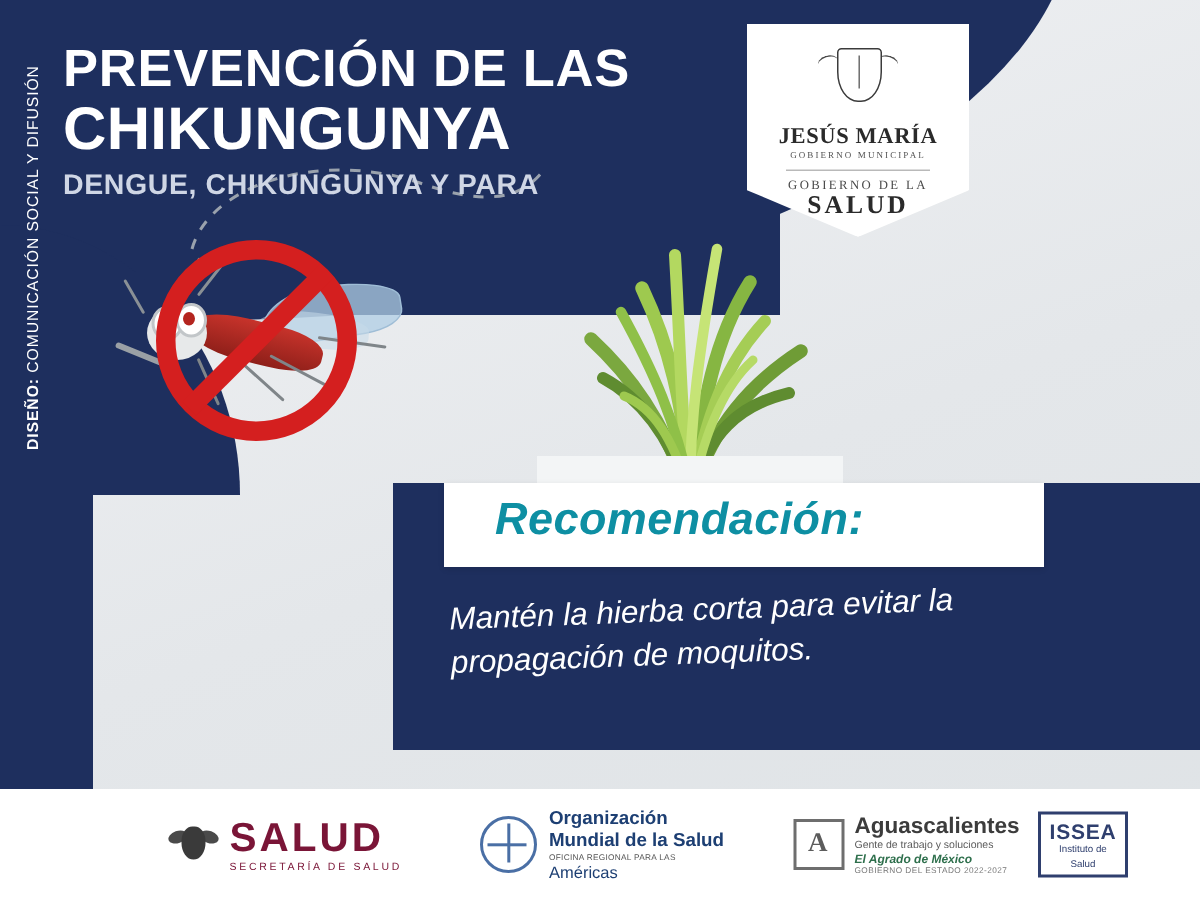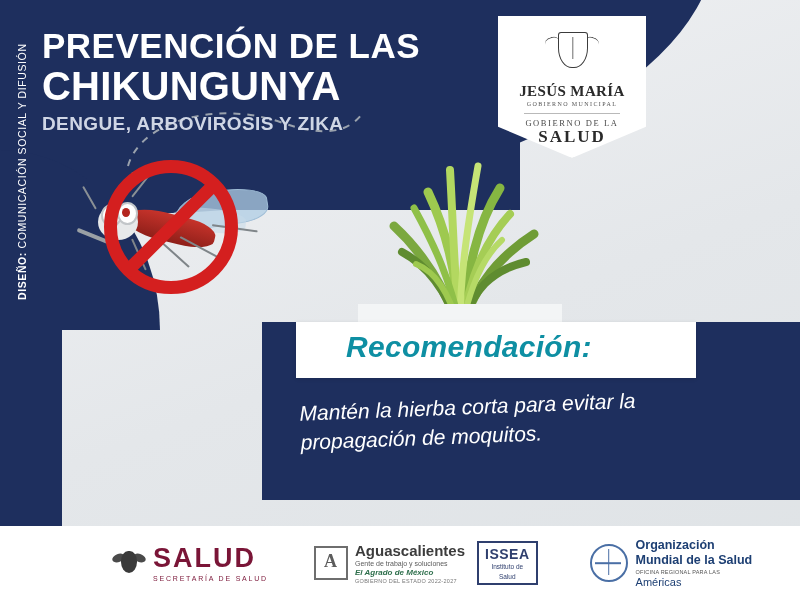--- a/index.html
+++ b/index.html
@@ -337,21 +337,21 @@
     left: 296px;
     top: 322px;
     width: 400px;
     height: 56px;
     background: #ffffff;
     z-index: 8;
     box-shadow: 0 1px 4px rgba(0,0,0,0.12);
   }
   .rec-banner-text {
     position: absolute;
-    left: 50px;
+    left: 34px;
     top: 8px;
     font-size: 30px;
     font-weight: bold;
     font-style: italic;
     color: #0e8fa3;
     letter-spacing: 0.3px;
   }
   .rec-body {
     position: absolute;
     left: 300px;
@@ -559,21 +559,21 @@
   <div class="navy-top-extra"></div>
   <div class="navy-left-curve"></div>
   <div class="navy-left"></div>
   <div class="navy-rec-box"></div>
 
   <div class="title-block">
     <div class="title-line1">
       <span class="strong">PREVENCIÓN</span><span class="light"> DE LAS</span>
     </div>
     <div class="title-line2">CHIKUNGUNYA</div>
-    <div class="title-line3">DENGUE, ARBOVIROSIS Y ZIKA</div>
+    <div class="title-line3">DENGUE, CHIKUNGUNYA Y PARA</div>
   </div>
 
   <div class="logo-card">
     <div class="logo-crest">
       <div class="wing-l"></div>
       <div class="wing-r"></div>
       <div class="shield"></div>
     </div>
     <div class="logo-muni">JESÚS MARÍA</div>
     <div class="logo-muni-sub">GOBIERNO MUNICIPAL</div>
@@ -646,39 +646,39 @@
         <div class="e-w1"></div>
           <div class="e-w2"></div>
           <div class="e-body"></div>
       </div>
       <div>
         <div class="salud-word">SALUD</div>
         <div class="salud-sub">SECRETARÍA DE SALUD</div>
       </div>
     </div>
 
+    <div class="footer-item f-ops">
+      <div class="ops-mark"></div>
+      <div>
+        <div class="ops-l1">Organización</div>
+        <div class="ops-l2">Mundial de la Salud</div>
+        <div class="ops-l3">OFICINA REGIONAL PARA LAS</div>
+        <div class="ops-l4">Américas</div>
+      </div>
+    </div>
+
     <div class="footer-item f-ags">
       <div class="ags-mark"></div>
       <div>
         <div class="ags-name">Aguascalientes</div>
         <div class="ags-tag">Gente de trabajo y soluciones</div>
         <div class="ags-tag2">El Agrado de México</div>
         <div class="ags-tag3">GOBIERNO DEL ESTADO 2022-2027</div>
       </div>
       <div class="issea">
         <div class="issea-name">ISSEA</div>
         <div class="issea-sub">Instituto de</div>
         <div class="issea-sub">Salud</div>
       </div>
     </div>
 
-    <div class="footer-item f-ops">
-      <div class="ops-mark"></div>
-      <div>
-        <div class="ops-l1">Organización</div>
-        <div class="ops-l2">Mundial de la Salud</div>
-        <div class="ops-l3">OFICINA REGIONAL PARA LAS</div>
-        <div class="ops-l4">Américas</div>
-      </div>
-    </div>
-
   </div>
 </div>
 
 </body></html>

